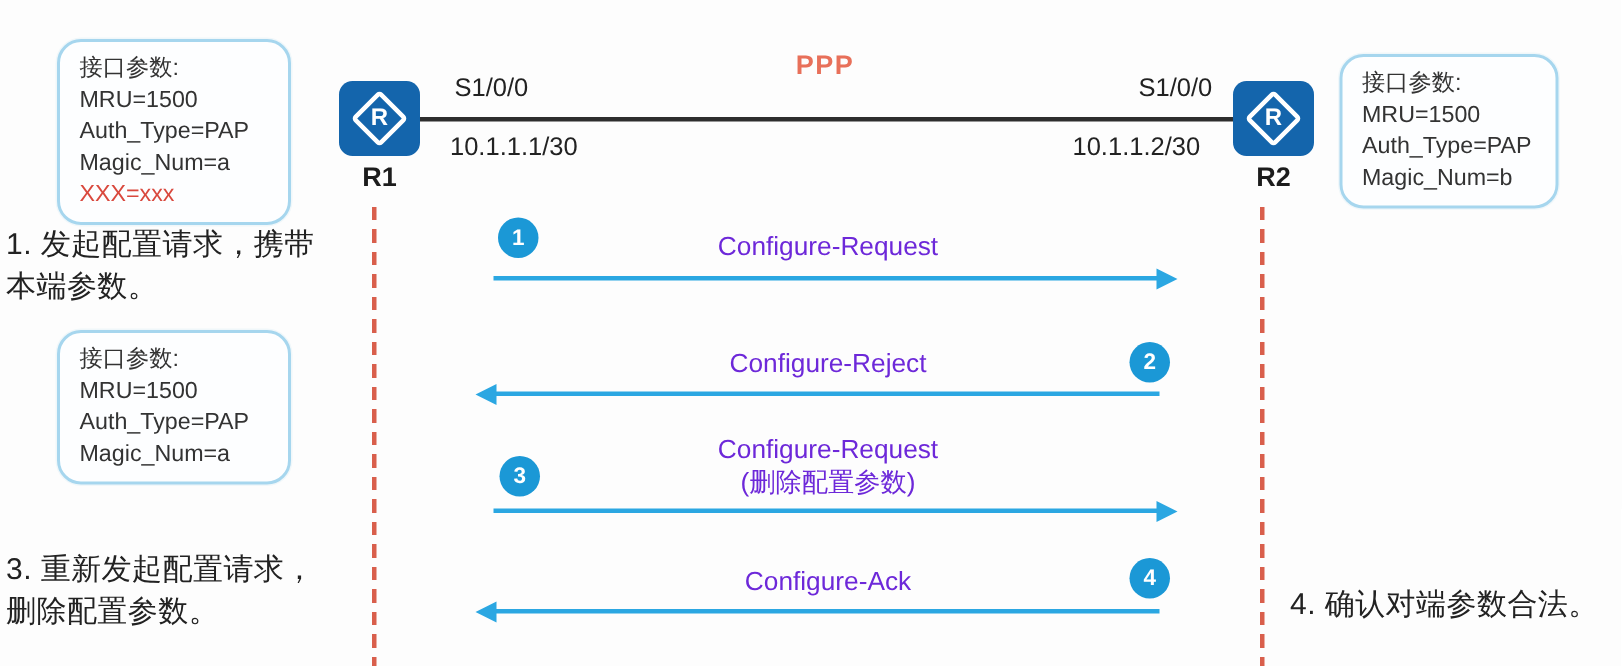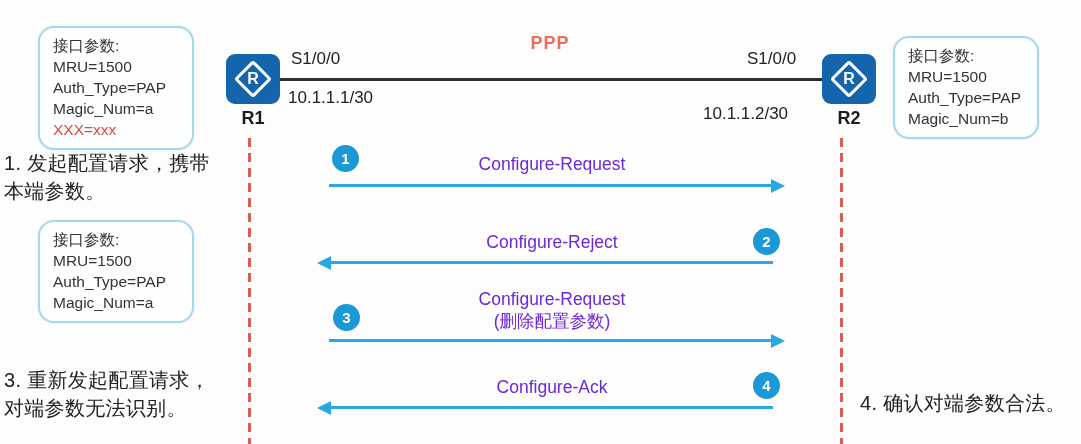--- a/index.html
+++ b/index.html
@@ -65,25 +65,25 @@
   .name-r1 { left: 226px; top: 108px; }
   .name-r2 { left: 822px; top: 108px; }
 
   
   .link-line {
     position: absolute;
     left: 280px; top: 78px;
     width: 542px; height: 3px;
     background: #2e2e2e;
   }
-  .iface-label { position: absolute; font-size: 17px; color: #222222; }
+  .iface-label { position: absolute; font-size: 17px; color: #222222; margin-left: 12px; }
   .if-s100-l { left: 291px; top: 49px; }
   .if-ip-l   { left: 288px; top: 88px; }
   .if-s100-r { left: 747px; top: 49px; }
-  .if-ip-r   { left: 703px; top: 104px; }
+  .if-ip-r   { left: 703px; top: 88px; }
   .ppp-label {
     position: absolute;
     left: 430px; top: 33px; width: 240px;
     text-align: center;
     color: #e8705a; font-size: 18px; font-weight: 600;
     letter-spacing: 1px;
   }
 
   
   .lifeline {
@@ -226,19 +226,19 @@
     <span class="head-left"></span>
   </div>
   <div class="badge badge-4">4</div>
 
   <div class="note note-1">
     <div>1. 发起配置请求，携带</div>
     <div>本端参数。</div>
   </div>
   <div class="note note-3">
     <div>3. 重新发起配置请求，</div>
-    <div>对端参数无法识别。</div>
+    <div>删除配置参数。</div>
   </div>
   <div class="note note-4">
     <div>4. 确认对端参数合法。</div>
   </div>
 
 </div>
 
 </body></html>

